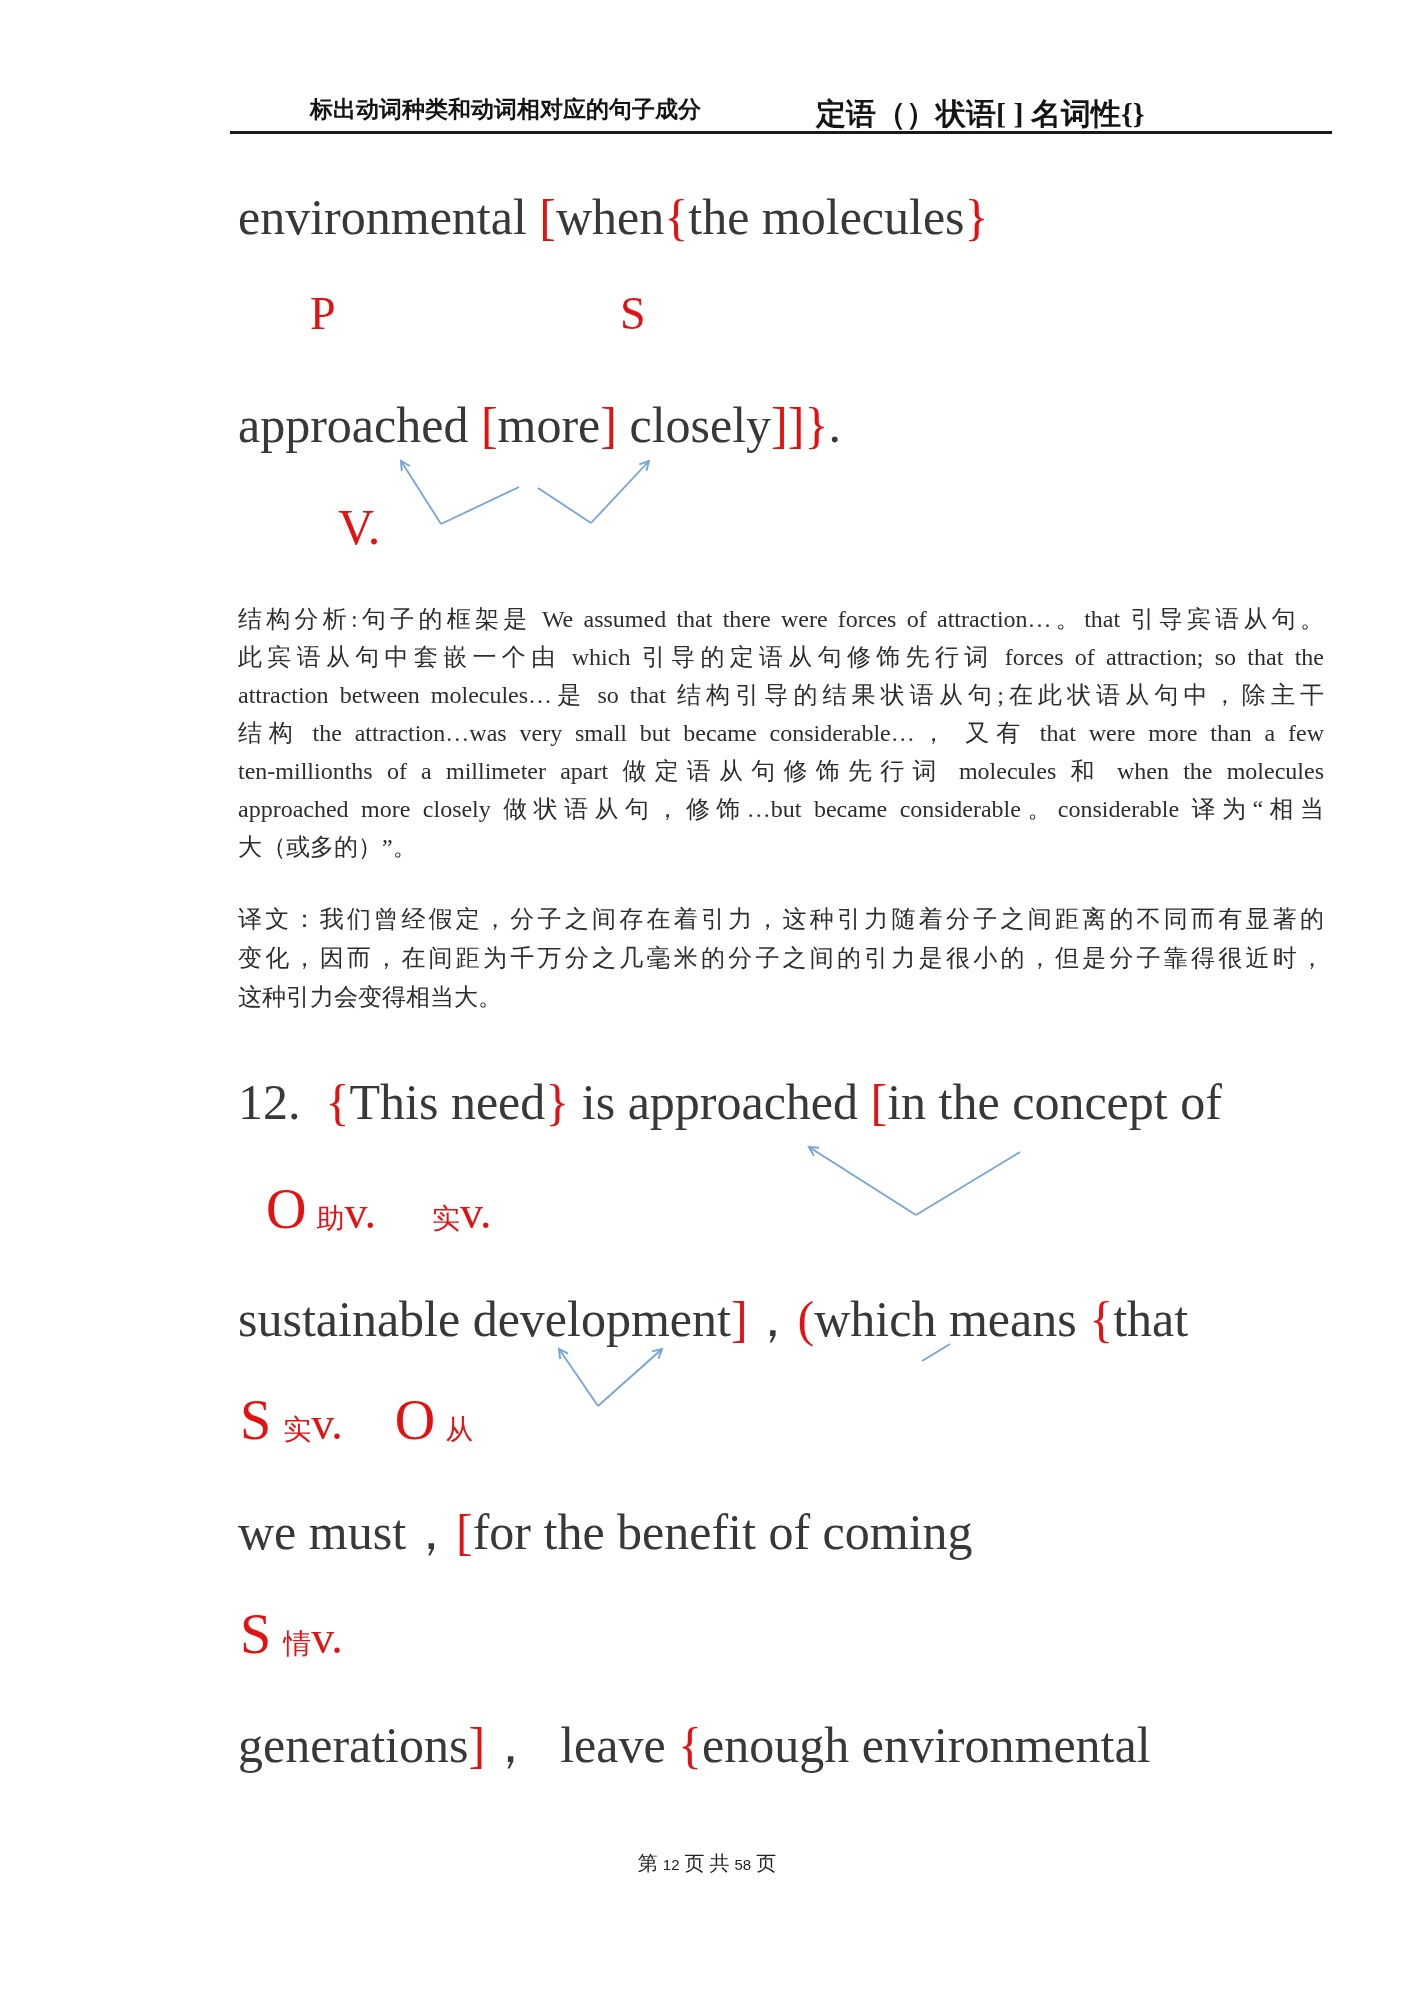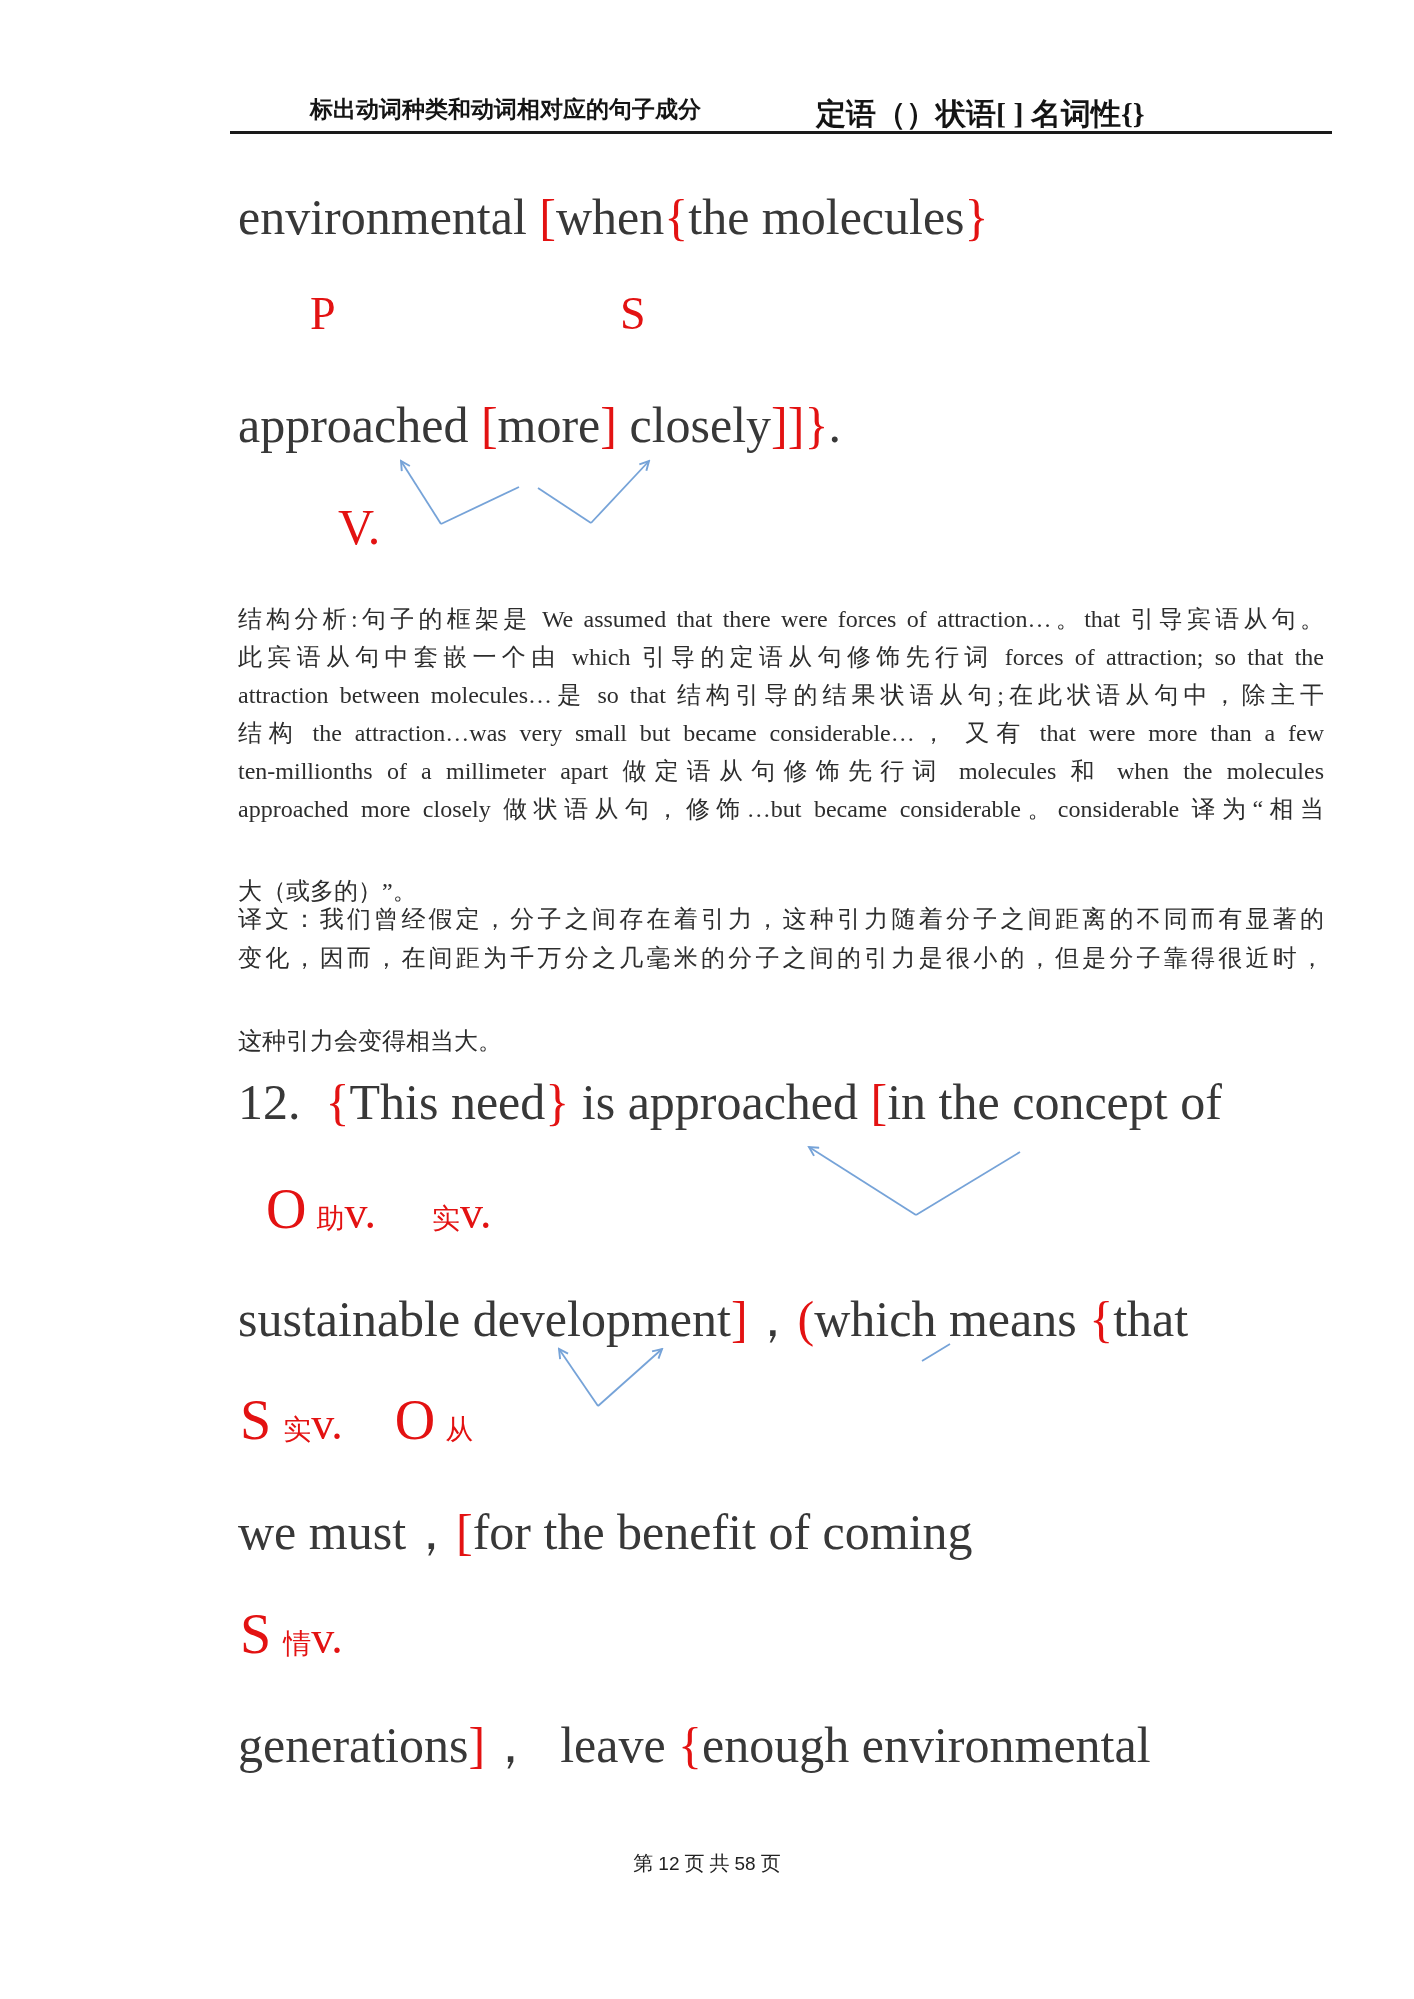--- a/index.html
+++ b/index.html
@@ -20,28 +20,28 @@
   .redlabel{position:absolute;color:var(--red,#e31212);font-size:46px;line-height:1;white-space:pre;}
   
   .ann{position:absolute;color:var(--red,#e31212);line-height:1;white-space:pre;}
   .ann .cap{font-size:56px;}
   .ann .zh{font-size:28px;}
   .ann .vd{font-size:46px;}
   .ml10{margin-left:10px;} .ml12{margin-left:12px;} .ml52{margin-left:52px;} .ml56{margin-left:56px;}
   
   .para{position:absolute;left:168px;width:1086px;color:#2d2d2d;font-size:24px;}
   .para .pl{line-height:38px;text-align:justify;text-align-last:justify;}
-  .para .pl.last{text-align:left;text-align-last:left;margin-top:44px;}
+  .para .pl.last{text-align:left;text-align-last:left;}
   .trans .pl{line-height:39px;}
   
   .arrows{position:absolute;left:0;top:0;pointer-events:none;}
   .bl{stroke:var(--blue,#76a3d8);stroke-width:1.8;fill:none;}
   
   .footer{position:absolute;left:0;right:0;top:1850px;text-align:center;font-size:20px;color:#222;white-space:pre;}
-  .footer .num{font-family:"Liberation Sans","DejaVu Sans",sans-serif;font-size:19px;}
+  .footer .num{font-family:"Liberation Sans","DejaVu Sans",sans-serif;font-size:15px;}
 </style>
 </head>
 <body>
 
 <div class="page">
 
   <span class="hdr-left">标出动词种类和动词相对应的句子成分</span>
   <span class="hdr-right">定语（）状语[ ] 名词性{}</span>
   <div class="rule"></div>
 

